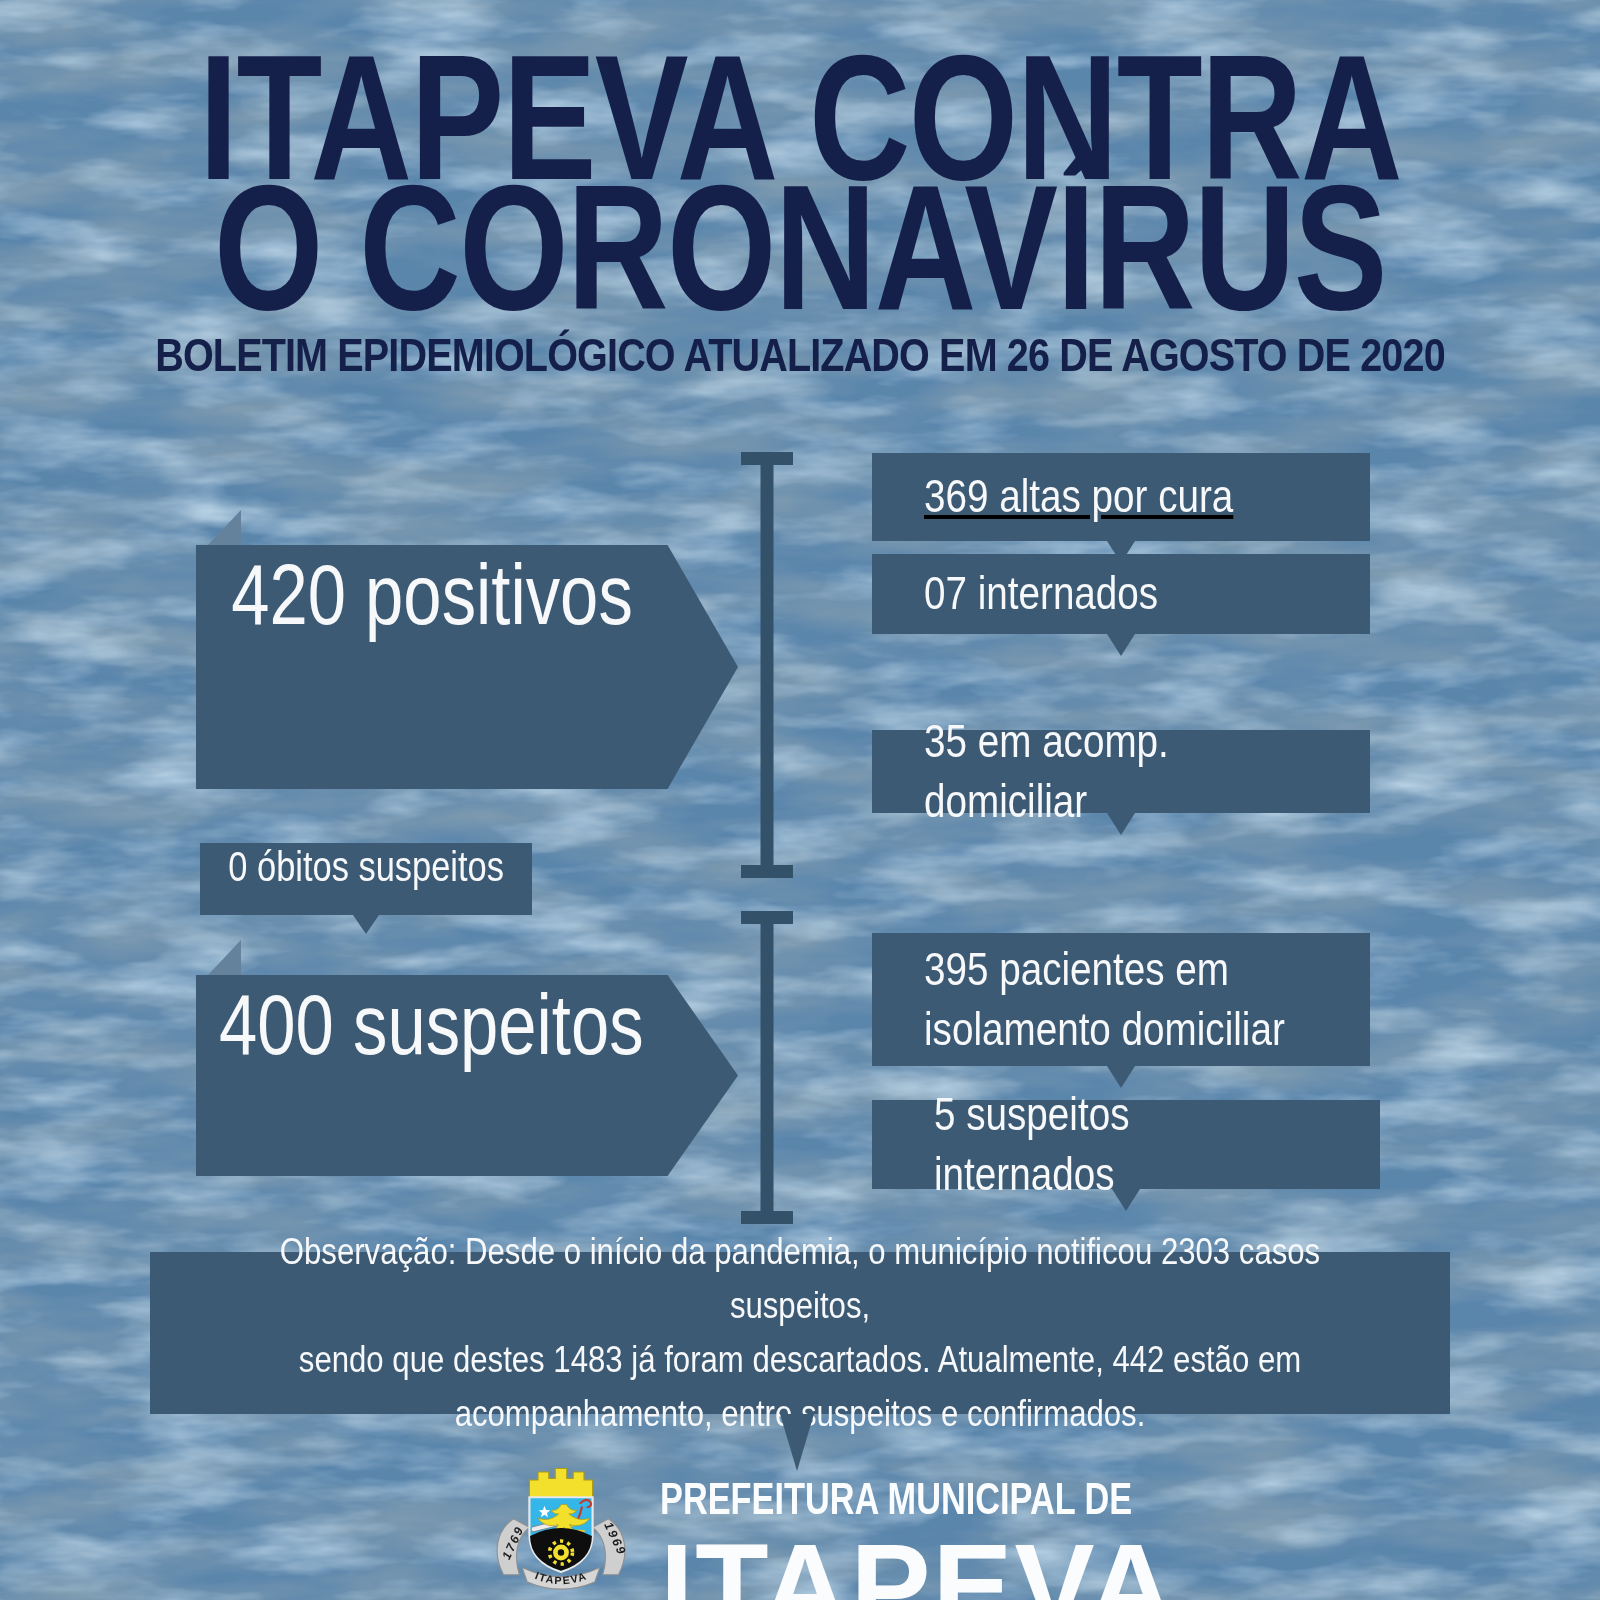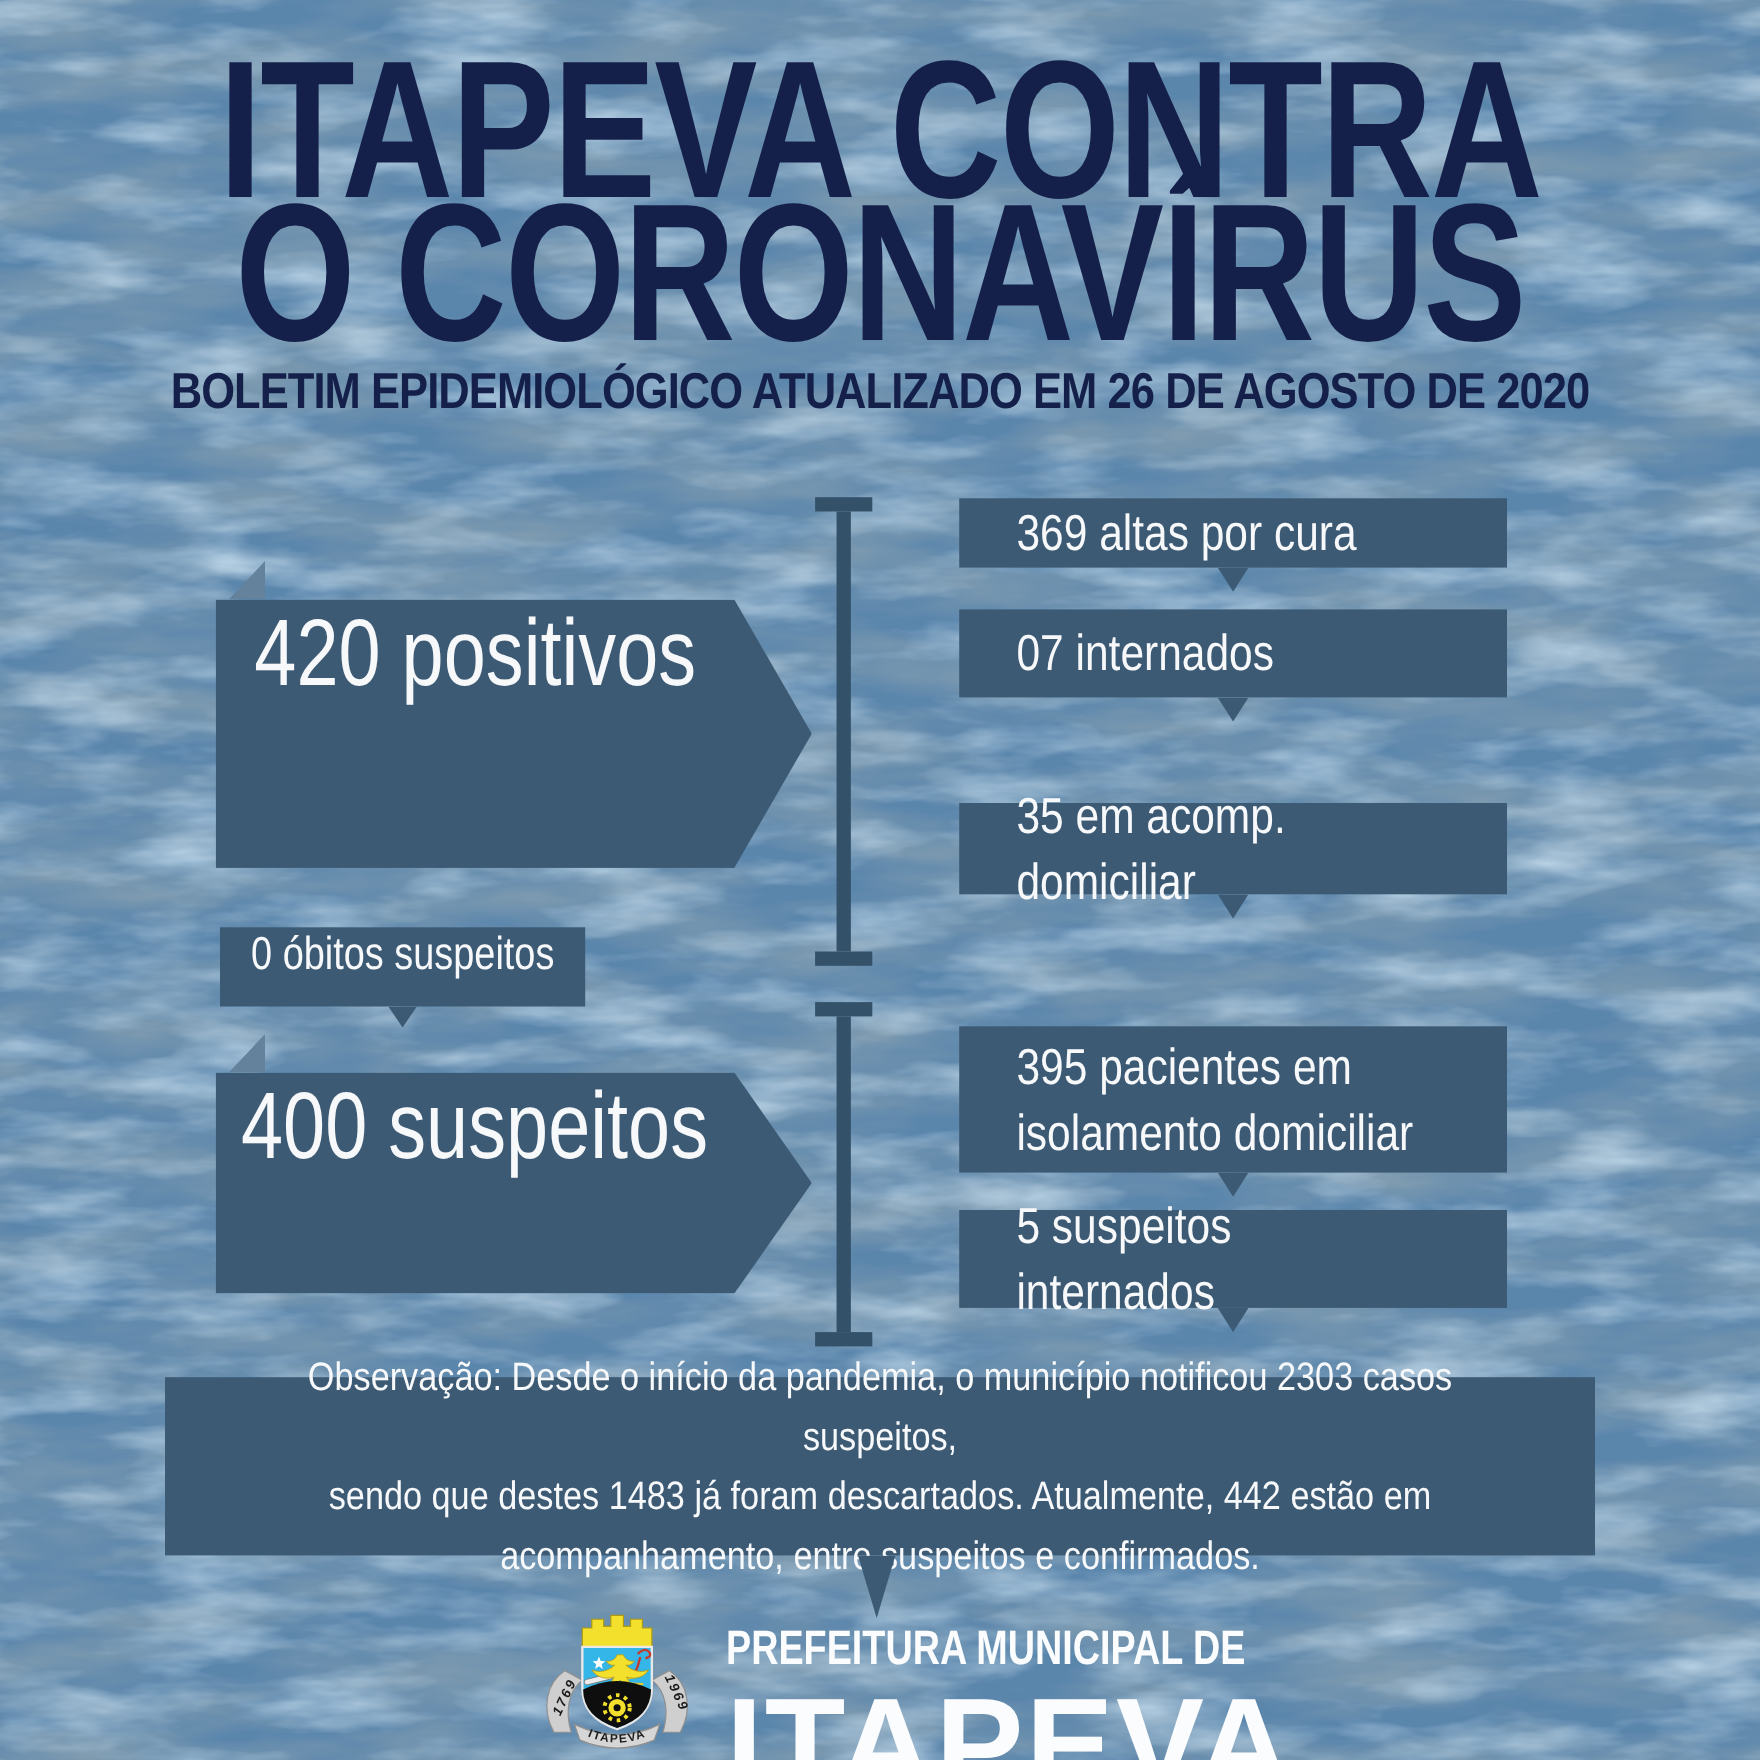--- a/index.html
+++ b/index.html
@@ -49,26 +49,26 @@
               transform:translateX(-50%);background:#34516a;}
   .ibeam1{top:452px;height:426px;}
   .ibeam2{top:911px;height:313px;}
 
   
   .bubble{position:absolute;left:872px;width:498px;background:#3d5a74;
           display:flex;align-items:center;}
   .bubble span{color:#f6f8fa;font-size:46px;line-height:1.3;margin-left:52px;
                white-space:pre-line;transform:scaleX(.84);transform-origin:left center;}
   .bubble .tail-down{left:calc(50% - 14px);width:28px;height:22px;}
-  .b1{top:453px;height:63px;}
+  .b1{top:453px;height:88px;text-decoration:underline;}
   .b2{top:554px;height:80px;}
   .b3{top:682px;height:83px;margin-top:48px;}
   .b4{top:800px;height:85px;}
   .b5{top:933px;height:133px;}
-  .b6{top:1100px;height:89px;}
+  .b6{top:1100px;height:89px;padding-left:10px;}
 
   
   .obs{position:absolute;left:150px;top:1252px;width:1300px;height:162px;background:#3d5a74;
        display:flex;align-items:center;justify-content:flex-end;}
   .obs-text{width:1420px;color:#f6f8fa;font-size:36px;line-height:54px;text-align:center;
             white-space:pre-line;transform:scaleX(.865);transform-origin:center;}
   .obs .tail-down{left:630px;width:34px;height:57px;}
 
   
   .crest{position:absolute;left:482px;top:1454px;width:158px;height:141px;}

